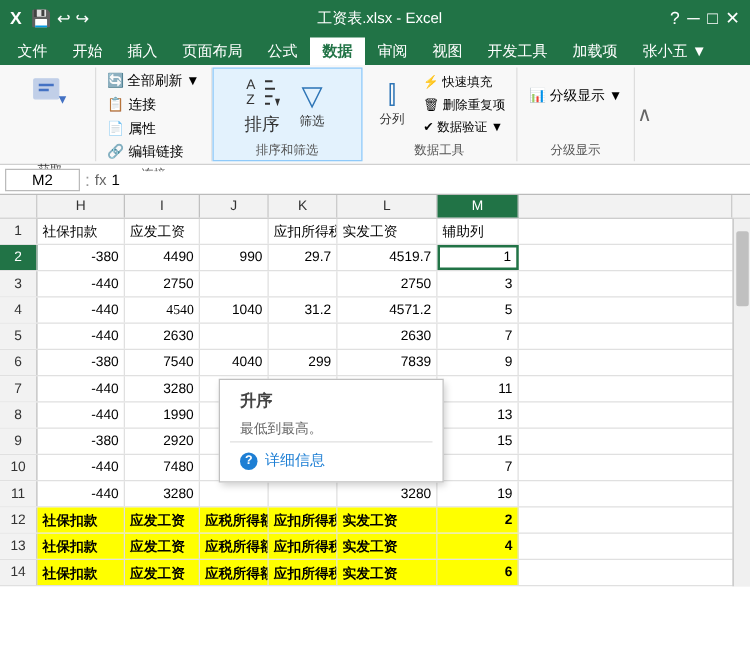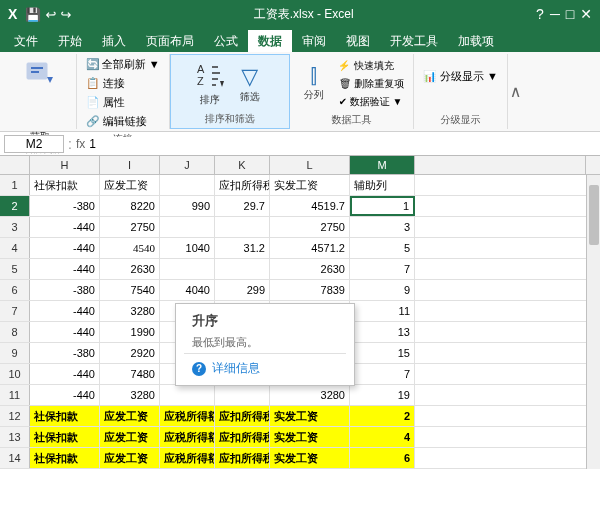--- a/index.html
+++ b/index.html
@@ -265,20 +265,21 @@
   <div class="ribbon-tab">文件</div>
   <div class="ribbon-tab">开始</div>
   <div class="ribbon-tab">插入</div>
   <div class="ribbon-tab">页面布局</div>
   <div class="ribbon-tab">公式</div>
   <div class="ribbon-tab active">数据</div>
   <div class="ribbon-tab">审阅</div>
   <div class="ribbon-tab">视图</div>
   <div class="ribbon-tab">开发工具</div>
   <div class="ribbon-tab">加载项</div>
+  <div class="ribbon-tab">张小五 ▼</div>
 </div>
 
 <div class="ribbon">
 
   <div class="ribbon-group" style="min-width:72px;">
     <div class="ribbon-btn-large">
       <div class="ribbon-icon-large">
         <svg width="30" height="30" viewBox="0 0 30 30">
             <rect x="2" y="4" width="20" height="16" rx="1" fill="#4472c4" opacity="0.3" stroke="#4472c4" stroke-width="1"></rect>
             <rect x="6" y="8" width="12" height="2" fill="#4472c4"></rect>
@@ -318,21 +319,21 @@
           <svg width="28" height="32" viewBox="0 0 28 32">
             <text x="1" y="12" font-size="11" fill="#333">A</text>
             <text x="1" y="24" font-size="11" fill="#333">Z</text>
             <line x1="16" y1="6" x2="22" y2="6" stroke="#333" stroke-width="1.5"></line>
             <line x1="16" y1="12" x2="24" y2="12" stroke="#333" stroke-width="1.5"></line>
             <line x1="16" y1="18" x2="22" y2="18" stroke="#333" stroke-width="1.5"></line>
             <line x1="16" y1="24" x2="20" y2="24" stroke="#333" stroke-width="1.5"></line>
             <polygon points="24,20 28,20 26,26" fill="#333"></polygon>
           </svg>
         </div>
-        <span style="font-size:10px;">排序</span>
+        <span style="font-size:14px;">排序</span>
       </div>
 
       <div class="ribbon-btn-large" style="min-width:36px;">
         <div style="font-size:22px;color:#2e75b6;">▽</div>
         <span style="font-size:10px;">筛选</span>
       </div>
 
     </div>
     <div class="ribbon-group-label">排序和筛选</div>
   </div>
@@ -402,21 +403,21 @@
       <div class="cell" style="width:55px;font-size:11px;"></div>
       <div class="cell" style="width:55px;font-size:11px;">应扣所得税</div>
       <div class="cell" style="width:80px;font-size:11px;">实发工资</div>
       <div class="cell" style="width:65px;font-size:11px;">辅助列</div>
       <div class="cell" style="flex:1;"></div>
     </div>
 
     <div class="spreadsheet-row">
       <div class="row-num active-row">2</div>
       <div class="cell number" style="width:70px;">-380</div>
-      <div class="cell number" style="width:60px;">8220</div>
+      <div class="cell number" style="width:60px;">4490</div>
       <div class="cell number" style="width:55px;">990</div>
       <div class="cell number" style="width:55px;">29.7</div>
       <div class="cell number" style="width:80px;">4519.7</div>
       <div class="cell number active-cell" style="width:65px;">1</div>
       <div class="cell" style="flex:1;"></div>
     </div>
 
     <div class="spreadsheet-row">
       <div class="row-num">3</div>
       <div class="cell number" style="width:70px;">-440</div>

